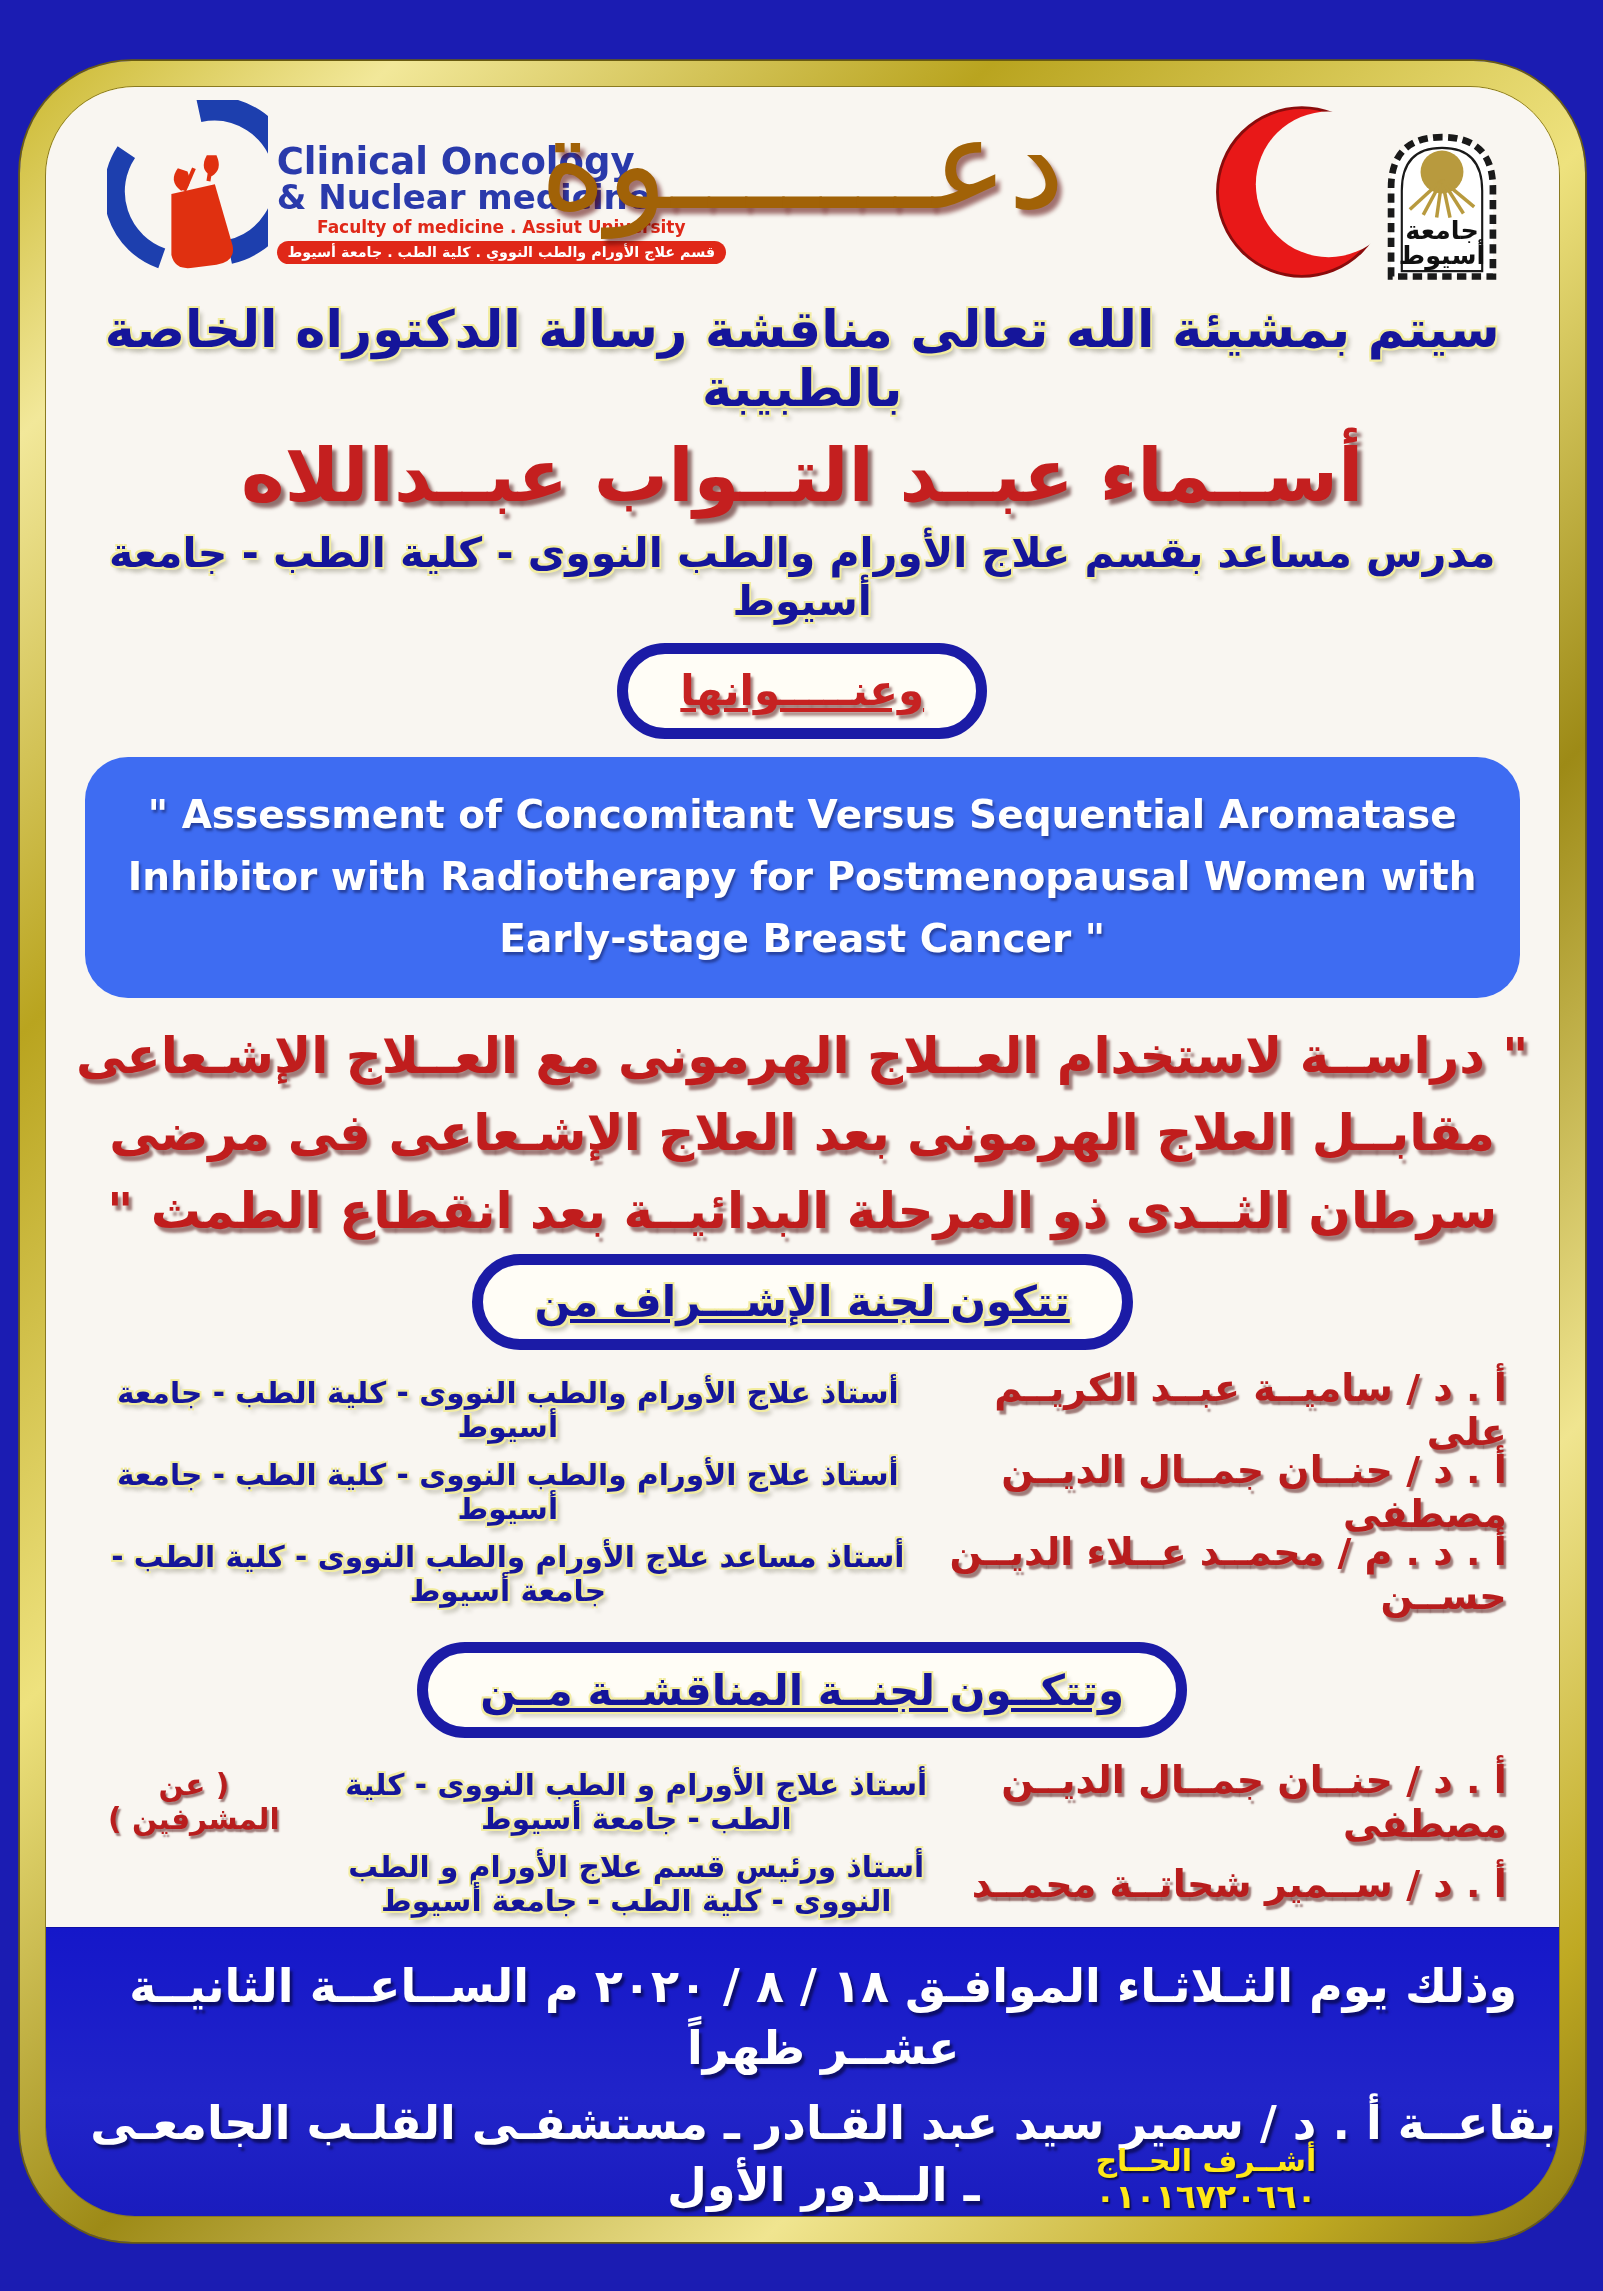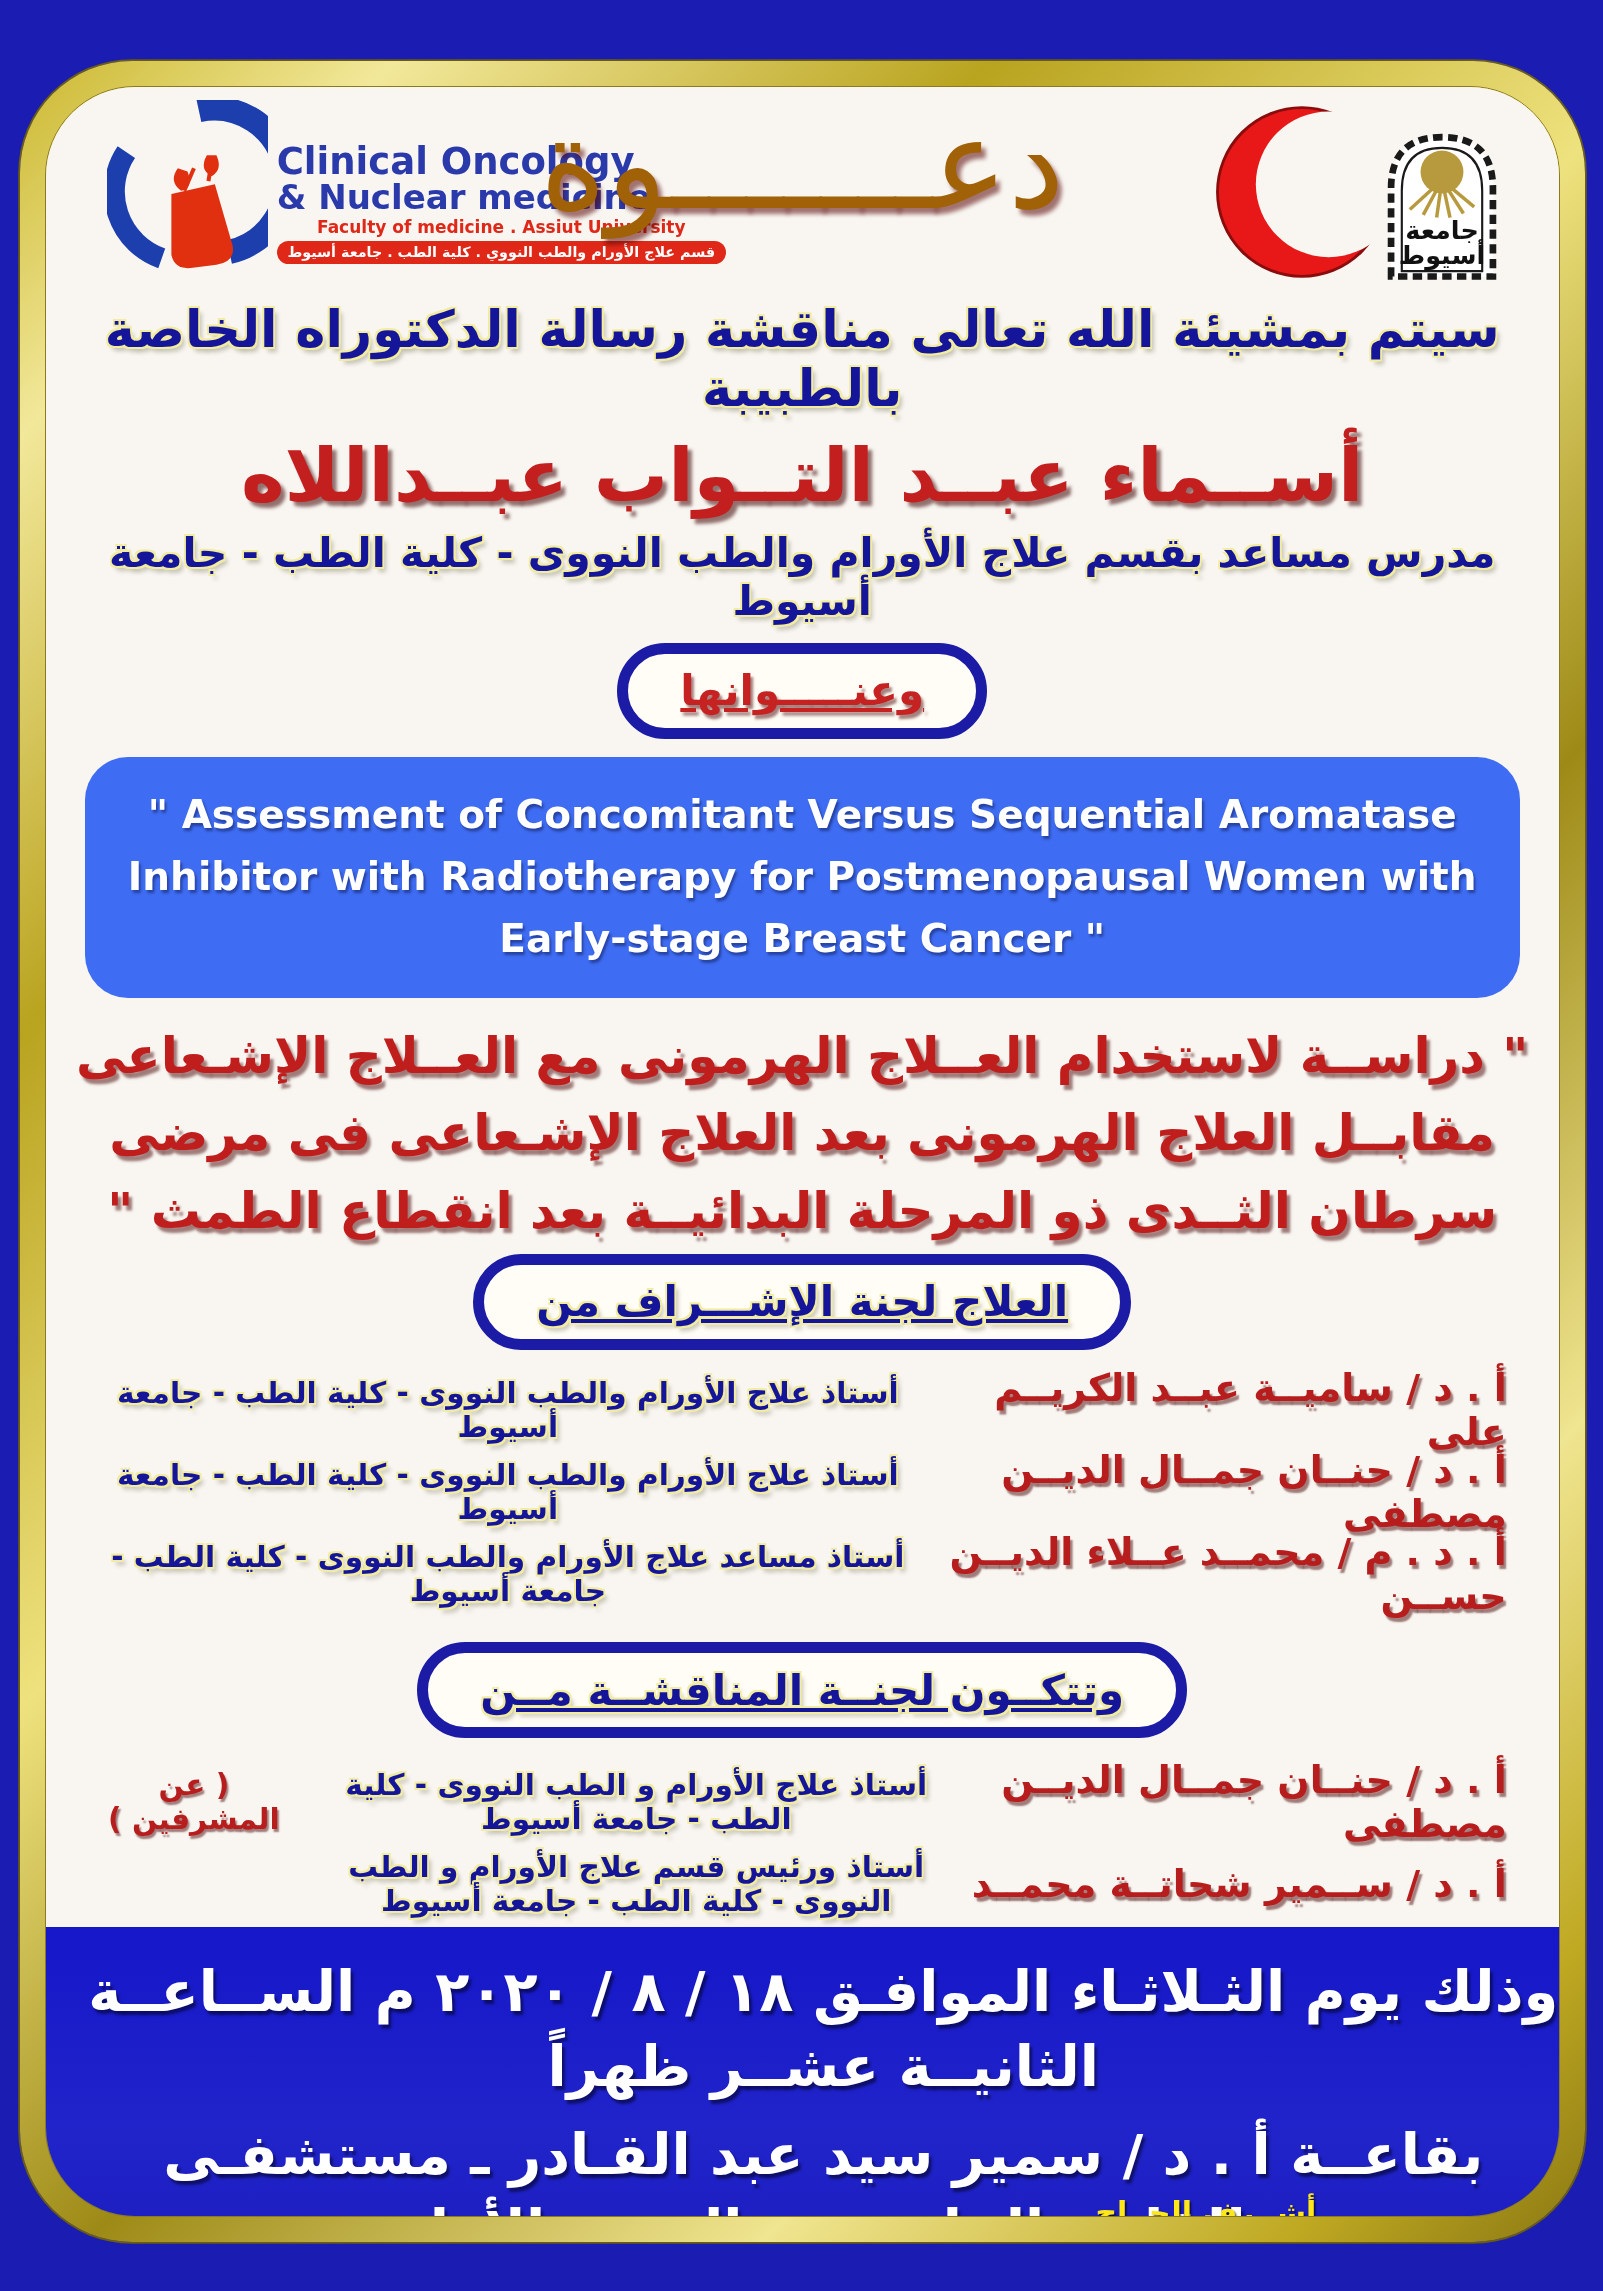--- a/index.html
+++ b/index.html
@@ -57,21 +57,21 @@
   .rows{margin-top:19.7px;}
   .c-row{display:flex;direction:rtl;align-items:center;height:82px;padding:0 52px 0 34px;}
   .c-row .nm{width:40%;text-align:right;font-size:38px;direction:rtl;
     color:#b81d1d;font-weight:bold;text-shadow:2.7px 3.6px 1.8px rgba(70,0,0,.5);}
   .c-row .af{width:60%;text-align:center;font-size:29.6px;direction:rtl;}
   .c-row3 .nm{width:38%;}
   .c-row3 .af{width:46%;}
   .c-row3 .rl{width:16%;text-align:center;font-size:29.6px;direction:rtl;
     color:#b81d1d;font-weight:bold;text-shadow:1.8px 2.7px 1.8px rgba(70,0,0,.5);}
 
-  .foot-line{color:#ffffff;font-weight:bold;font-size:56px;direction:rtl;margin-top:12.5px;
+  .foot-line{color:#ffffff;font-weight:bold;font-size:46px;direction:rtl;margin-top:12.5px;
     text-shadow:2.7px 3.6px 2.7px rgba(0,0,30,.55);line-height:1.35;padding-left:42px;}
   .foot-wrap{padding-top:14.3px;}
   .designer{position:absolute;right:242px;bottom:0px;text-align:center;line-height:1.15;}
   .designer .nm{color:#ffe818;font-size:30px;font-weight:bold;direction:rtl;text-shadow:1.8px 1.8px 1.8px rgba(0,0,0,.6);}
   .designer .ph{color:#ffe818;font-size:33px;font-weight:bold;direction:rtl;text-shadow:1.8px 1.8px 1.8px rgba(0,0,0,.6);letter-spacing:2.7px;}
 </style>
 </head>
 <body>
 
 <div class="page">
@@ -140,21 +140,21 @@
 
         <div class="eng-box">" Assessment of Concomitant Versus Sequential Aromatase Inhibitor with Radiotherapy for Postmenopausal Women with Early-stage Breast Cancer  "</div>
 
         <div class="ar-desc">
           <div class="line">" دراســة لاستخدام العــلاج الهرمونى مع العــلاج الإشـعاعى</div>
           <div class="line">مقابــل العلاج الهرمونى بعد العلاج الإشـعاعى فى مرضى</div>
           <div class="line">سرطان الثــدى ذو المرحلة البدائيــة بعد انقطاع الطمث "</div>
         </div>
 
         <div class="pill-title" style="margin-top:3.6px;">
-          <span class="pill pill-blue blue-ar">العلاج لجنة الإشـــراف من</span>
+          <span class="pill pill-blue blue-ar">تتكون لجنة الإشـــراف من</span>
         </div>
 
         <div class="rows">
           <div class="c-row">
             <span class="nm">أ . د / ساميــة عبــد الكريــم على</span>
             <span class="af blue-ar">أستاذ علاج الأورام والطب النووى  -  كلية الطب -  جامعة أسيوط</span>
           </div>
           <div class="c-row">
             <span class="nm">أ . د / حنــان جمــال الديــن مصطفى</span>
             <span class="af blue-ar">أستاذ علاج الأورام والطب النووى  -  كلية الطب -  جامعة أسيوط</span>

